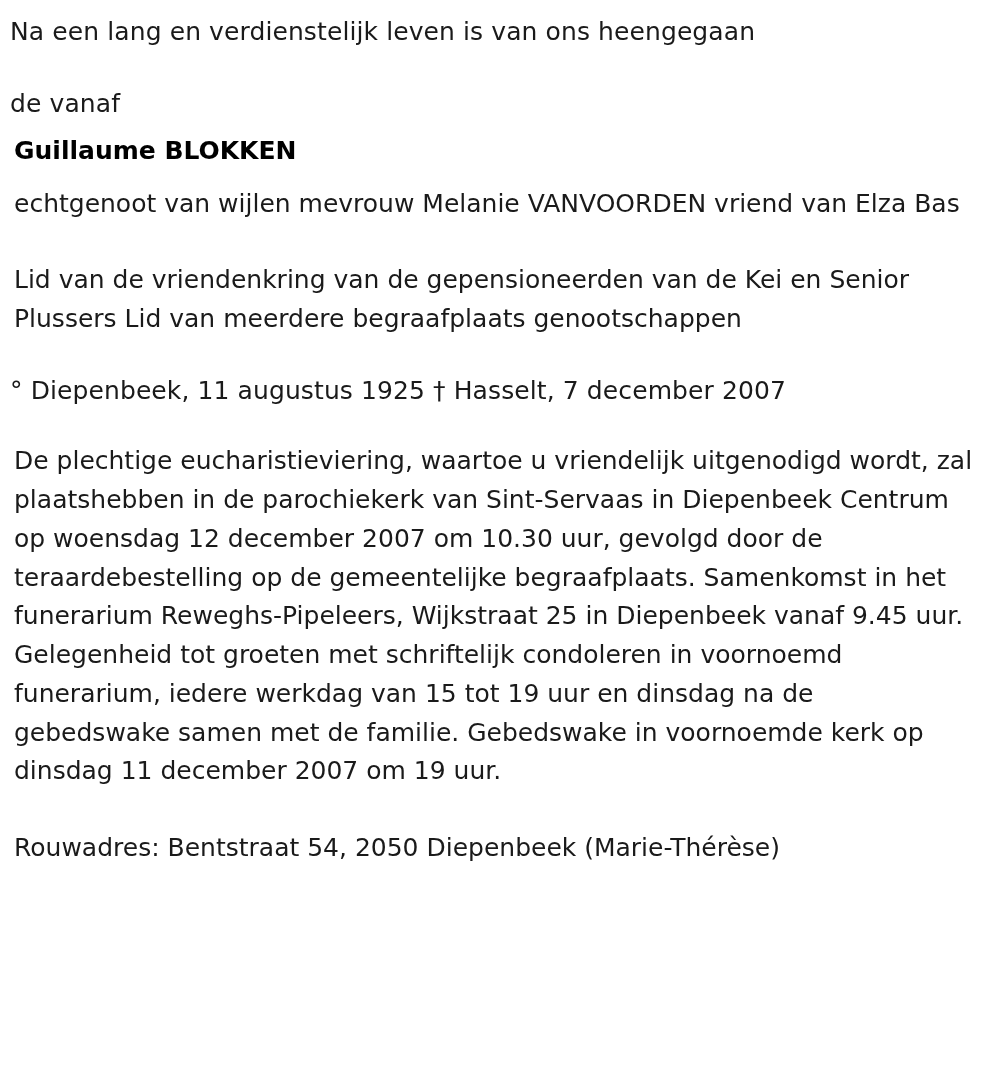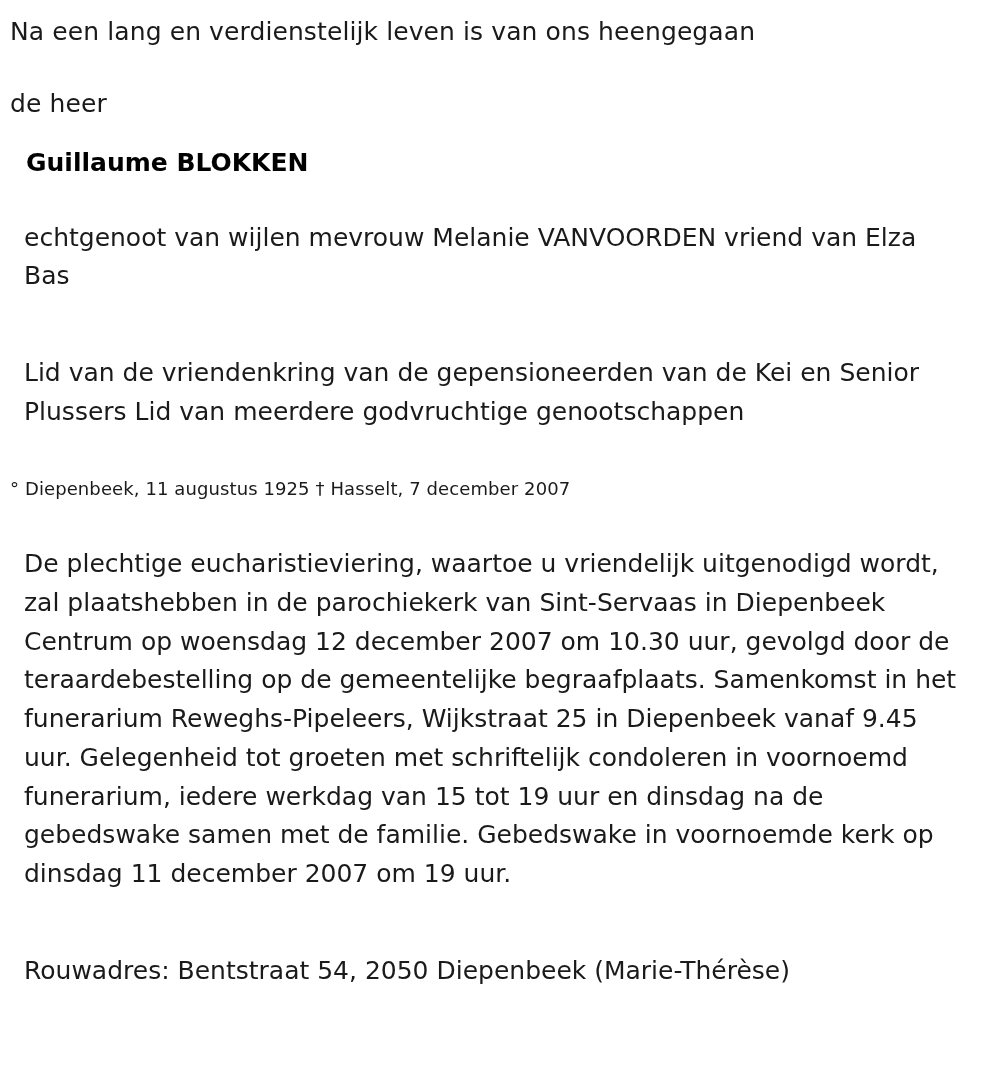--- a/index.html
+++ b/index.html
@@ -29,55 +29,55 @@
     color: #1a1a1a;
     font-weight: 400;
   }
   .gap-lg { height: 36px; }
   .gap-md { height: 30px; }
   .gap-sm { height: 8px; }
   .name {
     font-size: 25px;
     line-height: 1.42;
     font-weight: bold;
-    margin: 16px;
+    margin: 4px;
     color: #000000;
   }
   .block-body {
     font-size: 25px;
     line-height: 1.55;
-    margin: 14px;
+    margin: 4px;
     color: #1a1a1a;
   }
   .dagger {
-    font-size: 18px;
+    font-size: 25px;
   }
 </style>
 </head>
 <body>
 
 <div class="page">
 
   <p class="para">Na een lang en verdienstelijk leven is van ons heengegaan</p>
 
   <div class="gap-lg"></div>
 
-  <p class="para">de heer</p>
+  <p class="para">de vanaf</p>
 
   <div class="gap-sm"></div>
 
   <p class="name">Guillaume BLOKKEN</p>
 
   <div class="gap-sm"></div>
 
   <p class="block-body">echtgenoot van wijlen mevrouw Melanie VANVOORDEN vriend van Elza Bas</p>
 
   <div class="gap-md"></div>
 
-  <p class="block-body">Lid van de vriendenkring van de gepensioneerden van de Kei en Senior Plussers Lid van meerdere godvruchtige genootschappen</p>
+  <p class="block-body">Lid van de vriendenkring van de gepensioneerden van de Kei en Senior Plussers Lid van meerdere begraafplaats genootschappen</p>
 
   <div class="gap-md"></div>
 
   <p class="para dagger">° Diepenbeek, 11 augustus 1925 † Hasselt, 7 december 2007</p>
 
   <div class="gap-md"></div>
 
   <p class="block-body">De plechtige eucharistieviering, waartoe u vriendelijk uitgenodigd wordt, zal plaatshebben in de parochiekerk van Sint-Servaas in Diepenbeek Centrum op woensdag 12 december 2007 om 10.30 uur, gevolgd door de teraardebestelling op de gemeentelijke begraafplaats. Samenkomst in het funerarium Reweghs-Pipeleers, Wijkstraat 25 in Diepenbeek vanaf 9.45 uur. Gelegenheid tot groeten met schriftelijk condoleren in voornoemd funerarium, iedere werkdag van 15 tot 19 uur en dinsdag na de gebedswake samen met de familie. Gebedswake in voornoemde kerk op dinsdag 11 december 2007 om 19 uur.</p>
 
   <div class="gap-md"></div>

